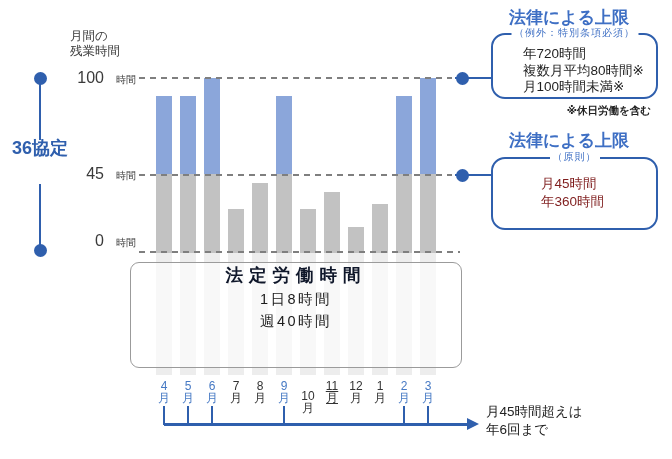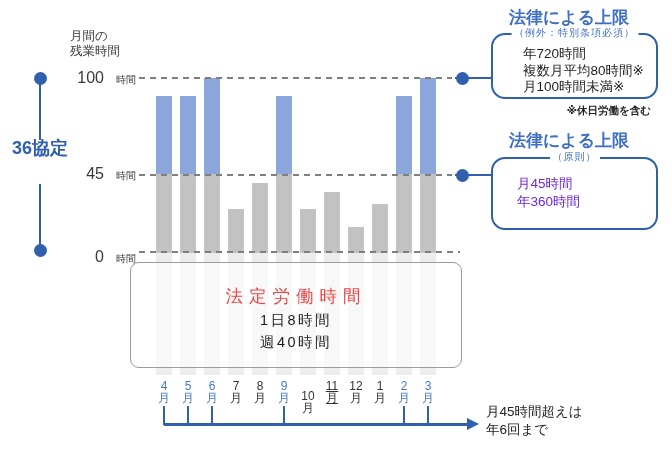--- a/index.html
+++ b/index.html
@@ -8,31 +8,31 @@
     font-family:"Liberation Sans","DejaVu Sans",sans-serif;color:#2b2b2b;
   }
   .abs{position:absolute;}
   
   .y-title{left:70px;top:29px;width:64px;font-size:12.5px;line-height:15px;color:#3a3a3a;}
   .ytick{left:58px;width:78px;text-align:right;white-space:nowrap;color:#3a3a3a;}
   .ytick .num{font-size:16px;}
   .ytick .unit{font-size:10px;padding-left:12px;}
   .ytick100{top:69px;}
   .ytick45{top:165px;}
-  .ytick0{top:248px;}
+  .ytick0{top:232px;}
   .dash{height:2px;background:repeating-linear-gradient(90deg,#7f7f7f 0 6px,transparent 6px 11px);z-index:5;}
   .dash100{left:139px;top:77px;width:313px;}
   .dash45{left:139px;top:174px;width:313px;}
   .dash0{left:139px;top:251px;width:321px;}
   
   .statutory-box{
     left:130px;top:262px;width:332px;height:106px;background:rgba(255,255,255,0.6);
     border:1.5px solid #9b9b9b;border-radius:9px;z-index:2;text-align:center;box-sizing:border-box;
   }
-  .statutory-title{margin-top:21px;font-size:17.5px;font-weight:normal;letter-spacing:6px;color:#ef4444;}
+  .statutory-title{font-size:17.5px;font-weight:bold;letter-spacing:6px;color:#0f172a;}
   .statutory-line{margin-top:3px;font-size:14.5px;letter-spacing:2.5px;color:#1c1c1c;}
   
   .month-label{top:380px;width:26px;text-align:center;font-size:12px;line-height:12px;z-index:4;color:#333;}
   .month-label.hl{color:#4679c4;}
   
   .timeline-line{left:164px;top:423px;width:306px;height:2.5px;background:#2f5fad;z-index:4;}
   .timeline-tick{top:406px;width:2.5px;height:19px;background:#2f5fad;z-index:4;}
   .arrow-right{left:467px;top:418px;width:0;height:0;border-left:12px solid #2f5fad;border-top:6px solid transparent;border-bottom:6px solid transparent;z-index:4;}
   .timeline-note{left:486px;top:403px;font-size:13.5px;line-height:18px;color:#222;}
   
@@ -44,21 +44,21 @@
   .co-box{width:167px;border:2.5px solid #2f5fad;border-radius:14px;box-sizing:border-box;background:#fff;z-index:6;}
   .co-sub{position:absolute;top:-9px;left:50%;transform:translateX(-50%);background:#fff;padding:0 3px;
           font-size:10px;letter-spacing:1px;color:#3e6fc4;white-space:nowrap;}
   .co1-box{left:491px;top:33px;height:66px;}
   .co1-content{padding:11px 0 0 30px;font-size:13.5px;line-height:16.5px;color:#1f1f1f;white-space:nowrap;}
   .co-footnote{left:491px;top:104px;width:160px;text-align:right;font-size:10.5px;font-weight:600;color:#222;}
   .co2-title{top:129px;}
   .co1-title{top:6px;left:485px;}
   .co2-title{left:485px;}
   .co2-box{left:491px;top:157px;height:73px;}
-  .co2-content{padding:16px 0 0 24px;font-size:13.5px;line-height:17.5px;color:#6d28d9;white-space:nowrap;}
+  .co2-content{padding:16px 0 0 48px;font-size:13.5px;line-height:17.5px;color:#7f1d1d;white-space:nowrap;}
   .co-dot{width:13px;height:13px;border-radius:50%;background:#2f5fad;z-index:7;}
   .co-connector{width:37px;height:2.5px;background:#2f5fad;z-index:6;}
 </style>
 </head>
 <body>
 
 <div class="canvas">
 
   <div class="abs y-title">
     <div>月間の</div>

